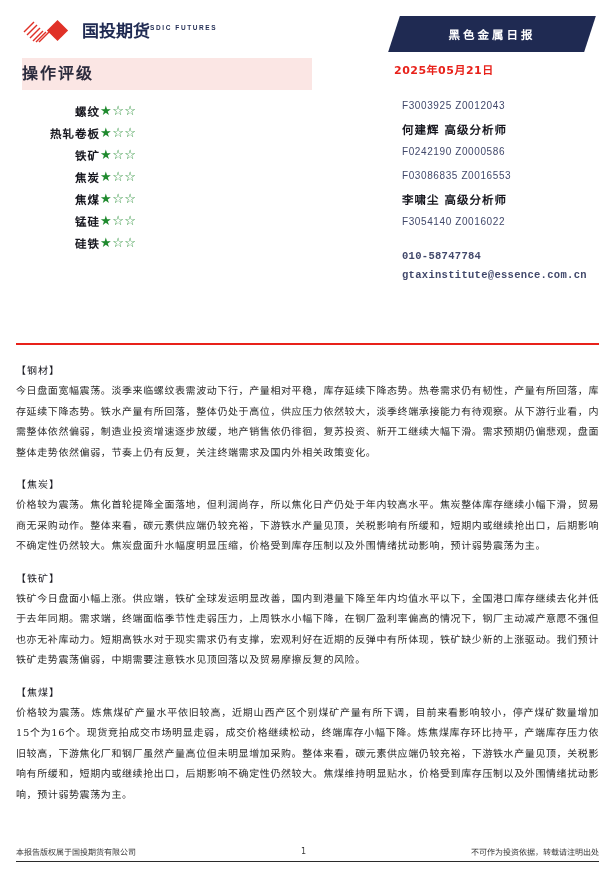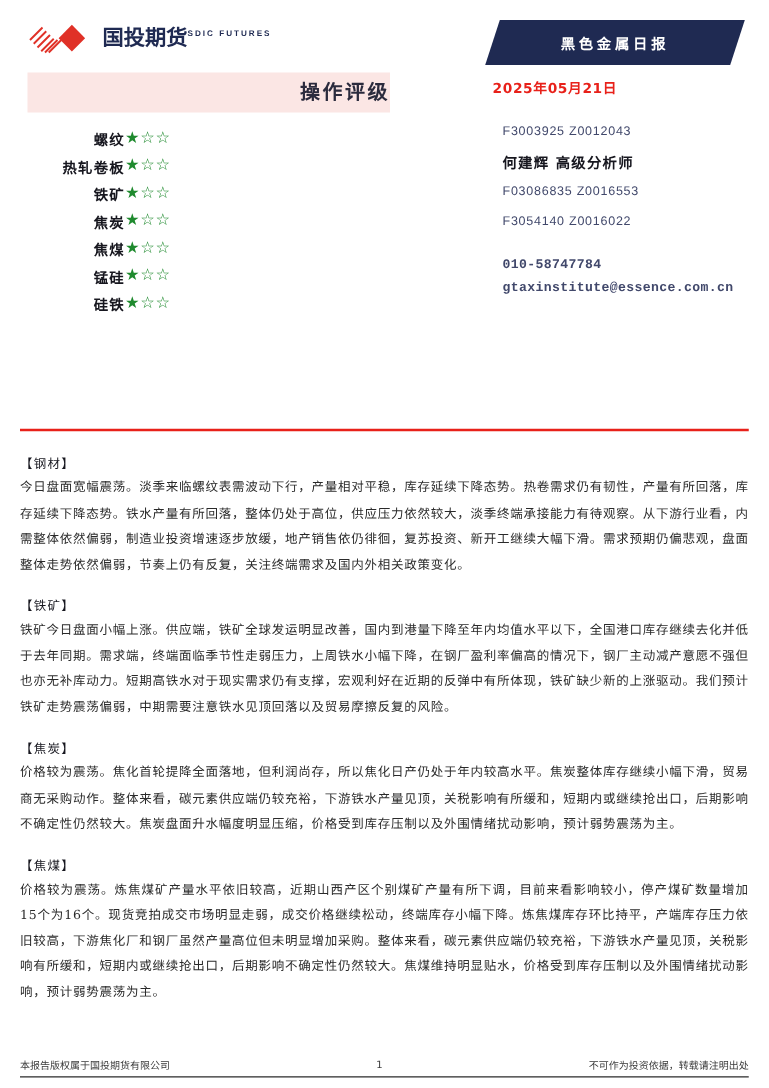--- a/index.html
+++ b/index.html
@@ -70,21 +70,21 @@
     margin-top: 2px;
     font-family: "Liberation Sans", sans-serif;
   }
 
   
   .rating-title {
     margin-top: 12px;
     background: #fbe6e4;
     height: 32px;
     line-height: 32px;
-    text-align: right;
+    text-align: left;
     font-size: 16px;
     font-weight: bold;
     color: #2b2b3d;
     font-family: "DejaVu Serif", serif;
     letter-spacing: 2px;
   }
 
   
   .rating-list {
     margin-top: 10px;
@@ -309,50 +309,52 @@
     </div>
 
     <div class="banner-date">2025年05月21日</div>
 
     <div class="analyst-block">
       <div class="analyst-item">
         <div class="analyst-lic">F3003925  Z0012043</div>
       </div>
       <div class="analyst-item">
         <div class="analyst-name">何建辉 高级分析师</div>
+        <div class="analyst-lic">F0242190  Z0000586</div>
       </div>
       <div class="analyst-item">
         <div class="analyst-lic">F03086835  Z0016553</div>
       </div>
       <div class="analyst-item">
+        <div class="analyst-name">李啸尘 高级分析师</div>
         <div class="analyst-lic">F3054140  Z0016022</div>
       </div>
     </div>
 
     <div class="contact-block">
       <div class="contact-line">010-58747784</div>
       <div class="contact-line">gtaxinstitute@essence.com.cn</div>
     </div>
   </div>
 </div>
 
 <div class="rule"></div>
 
 <div class="content">
   <div class="section">
     <div class="section-head">【钢材】</div>
     <div class="section-body">今日盘面宽幅震荡。淡季来临螺纹表需波动下行，产量相对平稳，库存延续下降态势。热卷需求仍有韧性，产量有所回落，库存延续下降态势。铁水产量有所回落，整体仍处于高位，供应压力依然较大，淡季终端承接能力有待观察。从下游行业看，内需整体依然偏弱，制造业投资增速逐步放缓，地产销售依仍徘徊，复苏投资、新开工继续大幅下滑。需求预期仍偏悲观，盘面整体走势依然偏弱，节奏上仍有反复，关注终端需求及国内外相关政策变化。</div>
   </div>
   <div class="section">
+    <div class="section-head">【焦炭】</div>
+    <div class="section-body">价格较为震荡。焦化首轮提降全面落地，但利润尚存，所以焦化日产仍处于年内较高水平。焦炭整体库存继续小幅下滑，贸易商无采购动作。整体来看，碳元素供应端仍较充裕，下游铁水产量见顶，关税影响有所缓和，短期内或继续抢出口，后期影响不确定性仍然较大。焦炭盘面升水幅度明显压缩，价格受到库存压制以及外围情绪扰动影响，预计弱势震荡为主。</div>
+  </div>
+  <div class="section">
     <div class="section-head">【铁矿】</div>
     <div class="section-body">铁矿今日盘面小幅上涨。供应端，铁矿全球发运明显改善，国内到港量下降至年内均值水平以下，全国港口库存继续去化并低于去年同期。需求端，终端面临季节性走弱压力，上周铁水小幅下降，在钢厂盈利率偏高的情况下，钢厂主动减产意愿不强但也亦无补库动力。短期高铁水对于现实需求仍有支撑，宏观利好在近期的反弹中有所体现，铁矿缺少新的上涨驱动。我们预计铁矿走势震荡偏弱，中期需要注意铁水见顶回落以及贸易摩擦反复的风险。</div>
-  </div>
-  <div class="section">
-    <div class="section-head">【焦炭】</div>
-    <div class="section-body">价格较为震荡。焦化首轮提降全面落地，但利润尚存，所以焦化日产仍处于年内较高水平。焦炭整体库存继续小幅下滑，贸易商无采购动作。整体来看，碳元素供应端仍较充裕，下游铁水产量见顶，关税影响有所缓和，短期内或继续抢出口，后期影响不确定性仍然较大。焦炭盘面升水幅度明显压缩，价格受到库存压制以及外围情绪扰动影响，预计弱势震荡为主。</div>
   </div>
   <div class="section">
     <div class="section-head">【焦煤】</div>
     <div class="section-body">价格较为震荡。炼焦煤矿产量水平依旧较高，近期山西产区个别煤矿产量有所下调，目前来看影响较小，停产煤矿数量增加15个为16个。现货竞拍成交市场明显走弱，成交价格继续松动，终端库存小幅下降。炼焦煤库存环比持平，产端库存压力依旧较高，下游焦化厂和钢厂虽然产量高位但未明显增加采购。整体来看，碳元素供应端仍较充裕，下游铁水产量见顶，关税影响有所缓和，短期内或继续抢出口，后期影响不确定性仍然较大。焦煤维持明显贴水，价格受到库存压制以及外围情绪扰动影响，预计弱势震荡为主。</div>
   </div>
 </div>
 
 <div class="footer">
   <div class="footer-row">
     <span class="footer-left">本报告版权属于国投期货有限公司</span>

